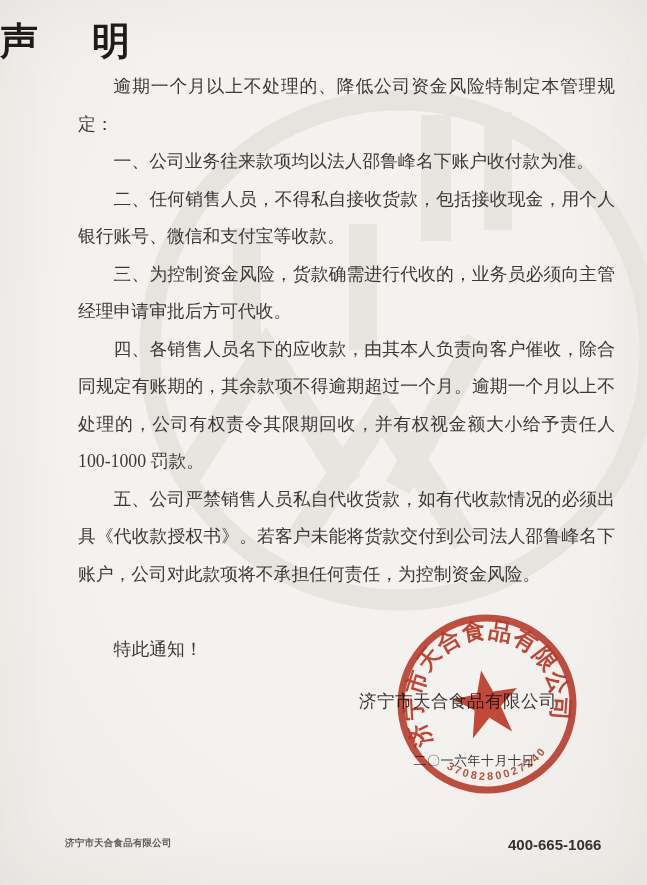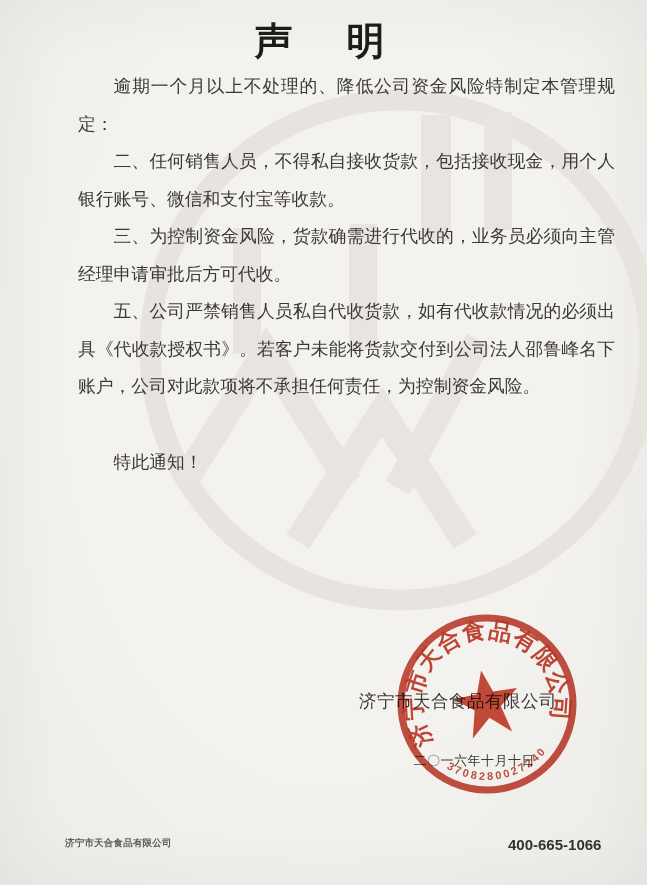--- a/index.html
+++ b/index.html
@@ -15,21 +15,20 @@
     font-family: "Liberation Serif", "DejaVu Serif", serif;
   }
 
   
   .watermark { position: absolute; left: 0; top: 0; pointer-events: none; }
 
   
   .title {
     position: absolute;
     top: 16px; left: 0; right: 0;
-    text-align: center;
     font-size: 38px;
     font-weight: bold;
     color: #1d1c1b;
     letter-spacing: 8px;
     font-family: "Liberation Serif", "DejaVu Serif", serif;
   }
 
   
   .doc-body {
     position: absolute;
@@ -104,22 +103,24 @@
       <path d="M 190 472 L 266 352 L 342 472"></path>
       <path d="M 305 530 L 382 412 L 458 530"></path>
       <path d="M 404 476 L 472 352"></path>
     </g>
   </svg>
 
   <h1 class="title">声　明</h1>
 
   <div class="doc-body">
     <p>逾期一个月以上不处理的、降低公司资金风险特制定本管理规定：</p>
+    <p>一、公司业务往来款项均以法人邵鲁峰名下账户收付款为准。</p>
     <p>二、任何销售人员，不得私自接收货款，包括接收现金，用个人银行账号、微信和支付宝等收款。</p>
     <p>三、为控制资金风险，货款确需进行代收的，业务员必须向主管经理申请审批后方可代收。</p>
+    <p>四、各销售人员名下的应收款，由其本人负责向客户催收，除合同规定有账期的，其余款项不得逾期超过一个月。逾期一个月以上不处理的，公司有权责令其限期回收，并有权视金额大小给予责任人100-1000 罚款。</p>
     <p>五、公司严禁销售人员私自代收货款，如有代收款情况的必须出具《代收款授权书》。若客户未能将货款交付到公司法人邵鲁峰名下账户，公司对此款项将不承担任何责任，为控制资金风险。</p>
     <p class="closing">特此通知！</p>
   </div>
 
   <div class="sig-company">济宁市天合食品有限公司</div>
   <div class="sig-date">二〇一六年十月十日</div>
 
   <svg class="seal" width="280" height="280" viewBox="0 0 280 280">
     <defs>
       <path id="sealArcTop" d="M 80.2 167.9 A 66 66 0 1 1 199.8 167.9"></path>

